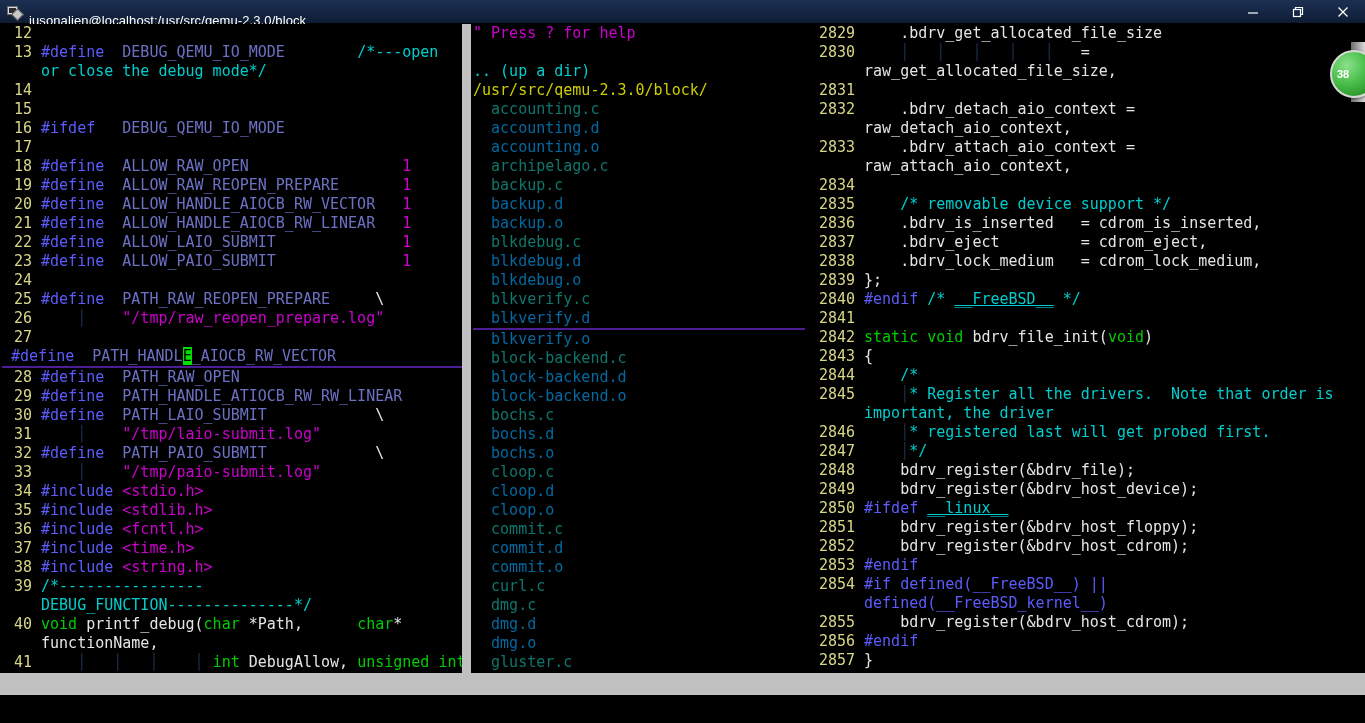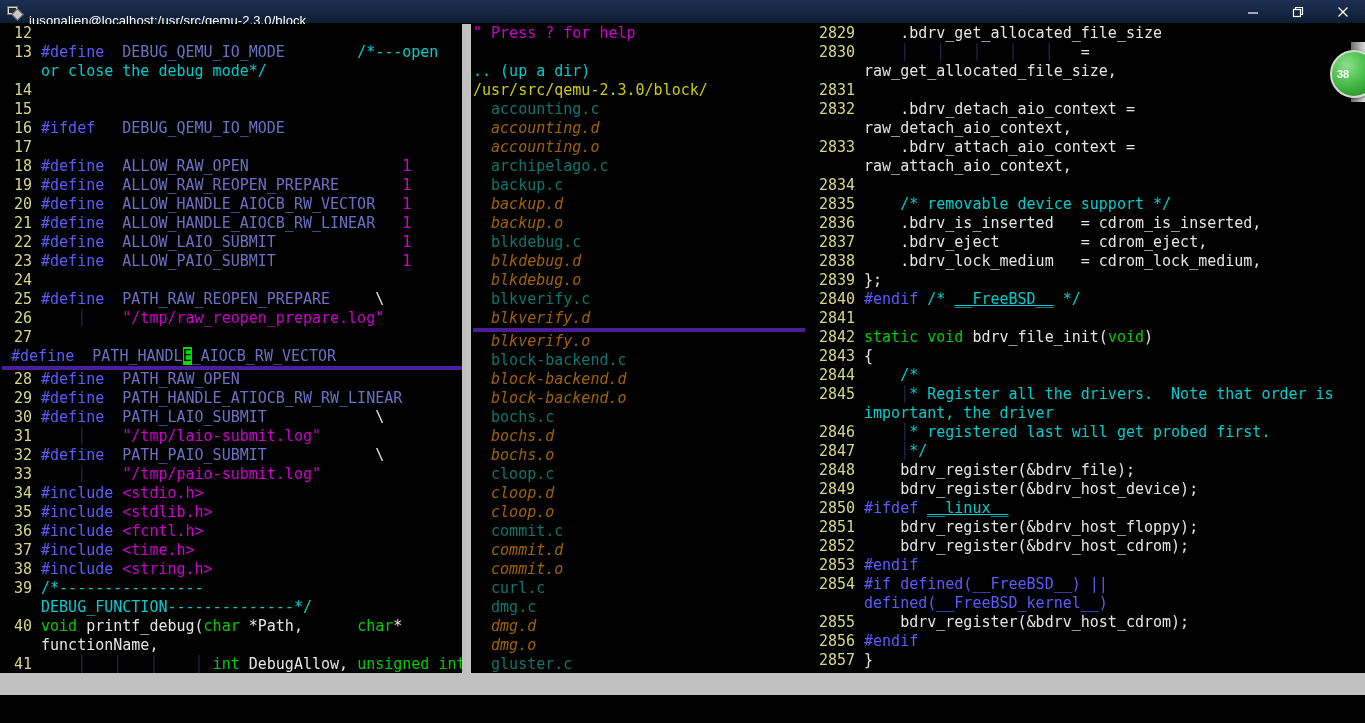--- a/index.html
+++ b/index.html
@@ -135,25 +135,25 @@
   .s-type  { color: #00cd00; }   
   .s-norm  { color: #e5e5e5; }   
   .s-ind   { color: #1c3050; }
   .s-ulcyn { color: #00cdcd; text-decoration: underline; text-align: center; }
 
   
   .nt-help { color: #cd00cd; }
   .nt-up   { color: #00cdcd; }
   .nt-path { color: #cdcd00; }
   .nt-c    { color: #0f766e; }
-  .nt-od   { color: #a16207; font-style: italic; }
+  .nt-od   { color: #0369a1; }
 
   .cursorline {
     text-decoration: none;
-    border-bottom: 4px solid #4c1d95;
+    border-bottom: 2px solid #4c1d95;
     box-sizing: border-box;
     display: block;
     width: 100%;
   }
   #pane-left .cursorline .s-pre,
   #pane-left .cursorline .s-id { text-decoration: none; }
   .cursor-block {
     background: #00e000;
     color: #000000;
   }

